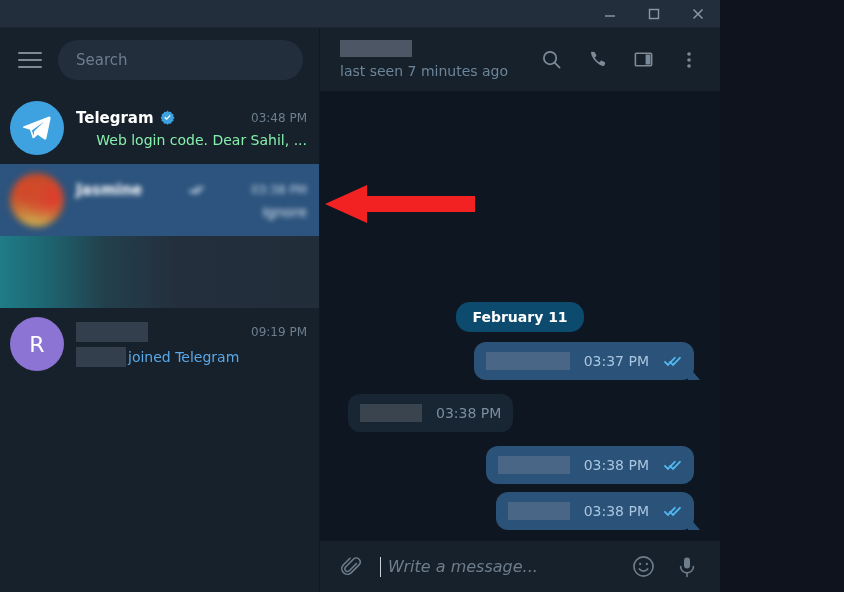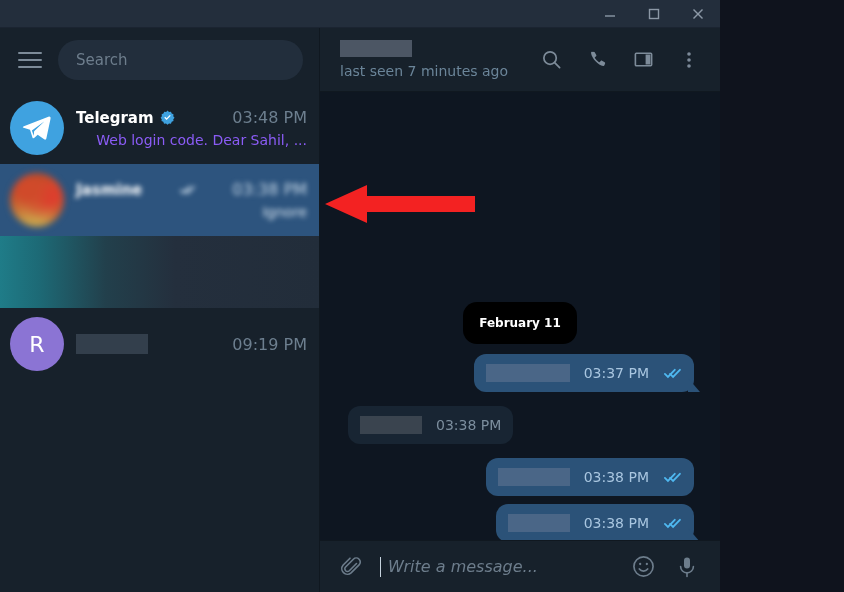--- a/index.html
+++ b/index.html
@@ -68,23 +68,23 @@
       radial-gradient(circle at 32% 30%, #d04a2a 0 18%, transparent 60%),
       radial-gradient(circle at 72% 42%, #e03b2e 0 14%, transparent 55%),
       radial-gradient(circle at 48% 72%, #caa14a 0 26%, transparent 66%),
       linear-gradient(150deg, #6d3a20 0%, #b86a28 45%, #8a4a22 100%);
     filter: blur(3px);
   }
   .chatmeta { flex: 1 1 auto; min-width: 0; display: flex; flex-direction: column; gap: 5px; text-align: right; }
   .chatline { display: flex; align-items: center; gap: 6px; }
   .chatname { color: #fff; font-size: 15px; font-weight: bold; white-space: nowrap; }
   .verified { width: 15px; height: 15px; flex: 0 0 15px; }
-  .chattime { margin-left: auto; color: #6d7f8f; font-size: 16px; white-space: nowrap; }
+  .chattime { margin-left: auto; color: #6d7f8f; font-size: 12px; white-space: nowrap; }
   .selected .chattime { color: #c4d6e6; }
-  .chatprev { color: #8b5cf6; font-size: 14px; white-space: nowrap; overflow: hidden; text-overflow: ellipsis; }
+  .chatprev { color: #86efac; font-size: 14px; white-space: nowrap; overflow: hidden; text-overflow: ellipsis; }
   .joined-line { color: #5aa8e8; font-size: 14px; }
 
   .blurred { filter: blur(2.6px); }
   .redact-box { background: #333f4c; display: inline-block; vertical-align: middle; }
 
   .gradient-row {
     height: 72px;
     background: linear-gradient(90deg, #1f7c88 0%, #1d6a76 12%, #22404c 33%, #242f3d 55%, #222d3a 100%);
   }
 
@@ -99,22 +99,22 @@
     border-bottom: 1px solid #101820;
   }
   .peer { display: flex; flex-direction: column; gap: 6px; }
   .peer-status { color: #6b8599; font-size: 14px; }
   .hdr-icons { margin-left: auto; display: flex; align-items: center; gap: 12px; }
   .hdr-btn { width: 34px; height: 34px; display: flex; align-items: center; justify-content: center; color: #7d8b99; }
 
   .messages { flex: 1 1 auto; position: relative; padding: 10px 14px 6px 14px; overflow: hidden; }
   .datepill-wrap { display: flex; justify-content: center; margin-top: 200px; }
   .datepill {
-    background: #000000; color: #fff; font-size: 12px; font-weight: bold;
-    padding: 14px 16px; border-radius: 14px;
+    background: #0c4a6e; color: #fff; font-size: 14px; font-weight: bold;
+    padding: 7px 16px; border-radius: 14px;
   }
   .msgrow { display: flex; margin-top: 10px; }
   .msgrow.out { justify-content: flex-end; padding-right: 12px; }
   .msgrow.in { justify-content: flex-start; padding-left: 14px; }
   .bubble {
     display: flex; align-items: center; gap: 14px;
     padding: 10px 12px; border-radius: 12px; position: relative;
   }
   .bubble.out { background: #2b5278; }
   .bubble.in { background: #182533; }
@@ -221,20 +221,24 @@
 
         <div class="chatrow">
           <div class="avatar letter">
             <span>R</span>
           </div>
           <div class="chatmeta">
             <div class="chatline">
               <span class="redact-box" style="width:72px;height:20px;"></span>
               <span class="chattime">09:19 PM</span>
             </div>
+            <div class="chatline">
+              <span class="redact-box" style="width:50px;height:20px;margin-right:-4px;"></span>
+              <span class="joined-line">joined Telegram</span>
+            </div>
           </div>
         </div>
 
       </div>
     </div>
 
     <div class="chatpanel">
 
       <div class="chat-header">
         <div class="peer">

